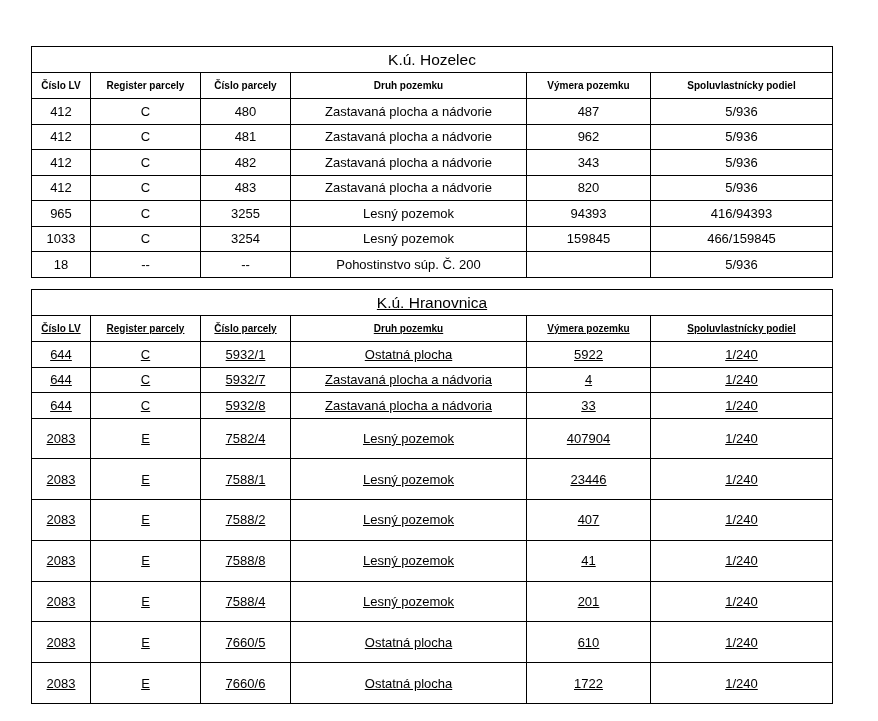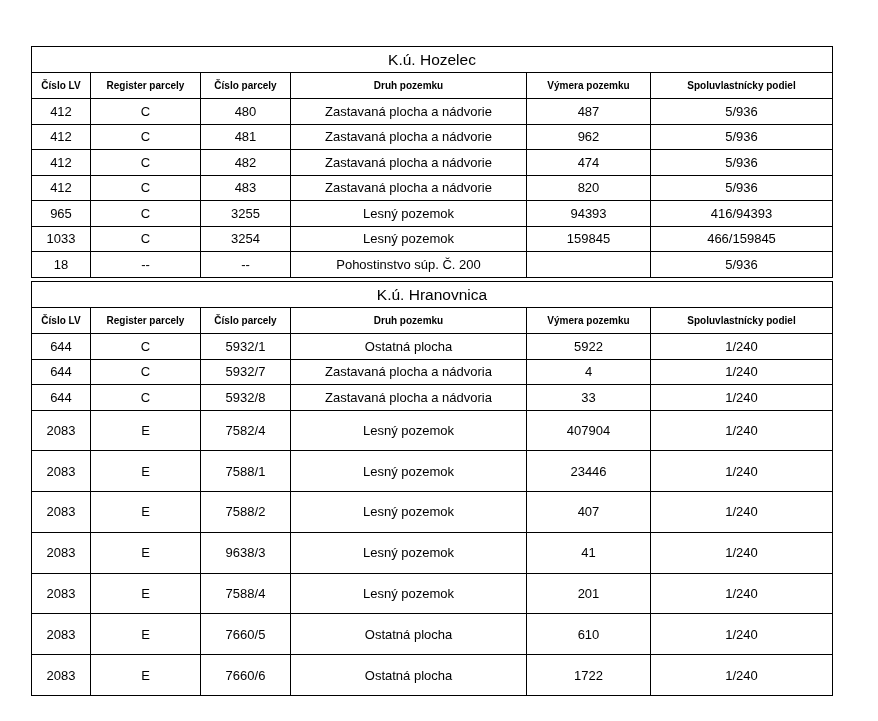--- a/index.html
+++ b/index.html
@@ -16,21 +16,21 @@
       overflow: hidden;
     }
     table.land {
       position: absolute;
       left: 31px;
       width: 801px;
       border-collapse: collapse;
       table-layout: fixed;
     }
     #table-hozelec { top: 38px; margin-top: 8px; }
-    #table-hranovnica { top: 281px; }
+    #table-hranovnica { top: 289px; text-decoration: underline; }
 
     table.land td, table.land th {
       border: 1.4px solid #000000;
       text-align: center;
       vertical-align: middle;
       padding: 0;
       font-size: 13px;
       line-height: 1;
       white-space: nowrap;
       overflow: hidden;
@@ -95,21 +95,21 @@
         <td>481</td>
         <td>Zastavaná plocha a nádvorie</td>
         <td>962</td>
         <td>5/936</td>
       </tr>
       <tr class="short">
         <td>412</td>
         <td>C</td>
         <td>482</td>
         <td>Zastavaná plocha a nádvorie</td>
-        <td>474</td>
+        <td>343</td>
         <td>5/936</td>
       </tr>
       <tr class="short">
         <td>412</td>
         <td>C</td>
         <td>483</td>
         <td>Zastavaná plocha a nádvorie</td>
         <td>820</td>
         <td>5/936</td>
       </tr>
@@ -207,21 +207,21 @@
         <td>2083</td>
         <td>E</td>
         <td>7588/2</td>
         <td>Lesný pozemok</td>
         <td>407</td>
         <td>1/240</td>
       </tr>
       <tr class="tall">
         <td>2083</td>
         <td>E</td>
-        <td>9638/3</td>
+        <td>7588/8</td>
         <td>Lesný pozemok</td>
         <td>41</td>
         <td>1/240</td>
       </tr>
       <tr class="tall">
         <td>2083</td>
         <td>E</td>
         <td>7588/4</td>
         <td>Lesný pozemok</td>
         <td>201</td>

